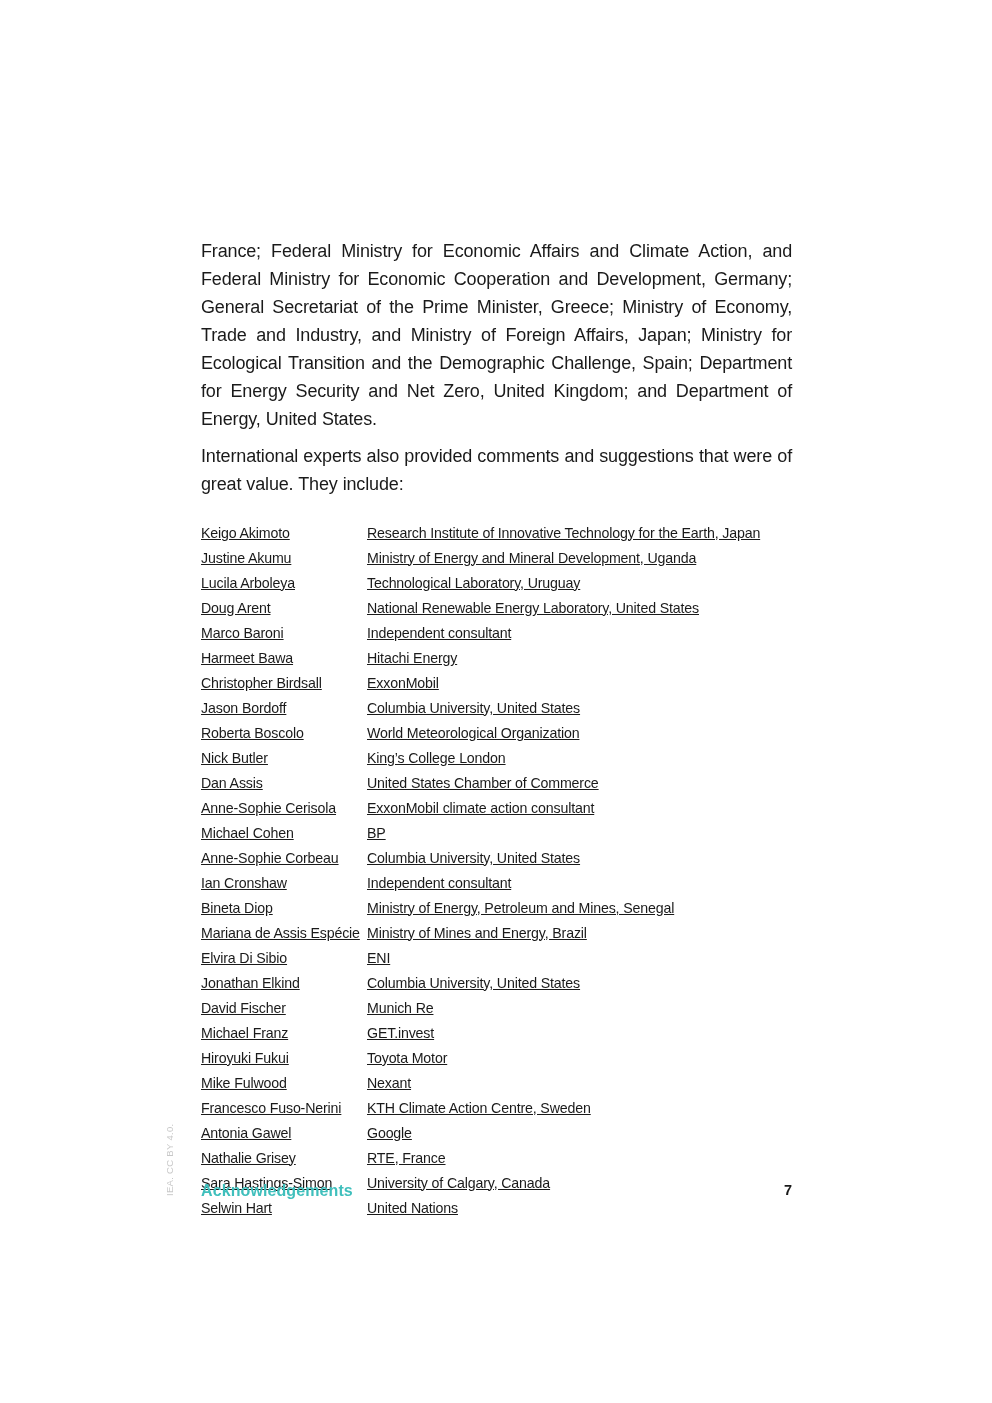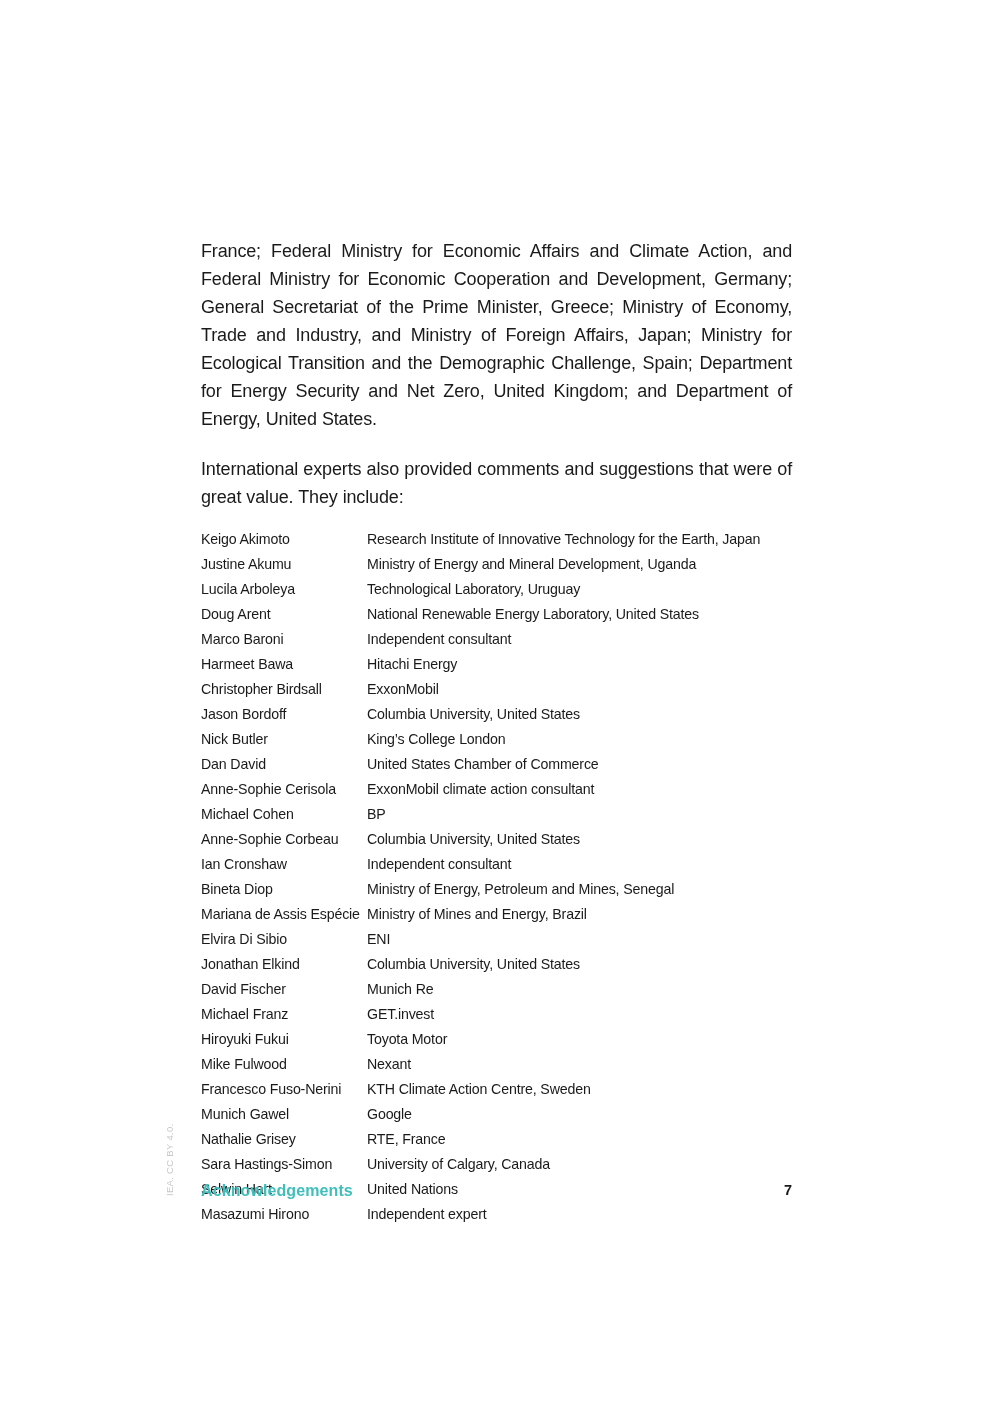--- a/index.html
+++ b/index.html
@@ -23,24 +23,25 @@
     }
     .para {
       font-size: 18px;
       line-height: 28px;
       text-align: justify;
       margin: 0;
       letter-spacing: -0.15px;
       word-spacing: 0.2px;
     }
     .para-intro {
+      margin-top: 9px;
+    }
+    .experts-list {
       margin-top: 22px;
-    }
-    .experts-list {
-      margin-top: 15px;
+      text-decoration: underline;
     }
     .expert-row {
       display: flex;
       height: 25px;
       align-items: center;
       font-size: 14.2px;
       letter-spacing: -0.15px;
     }
     .expert-name {
       width: 166px;
@@ -116,25 +117,29 @@
       </div>
       <div class="expert-row">
         <span class="expert-name">Christopher Birdsall</span>
         <span class="expert-org">ExxonMobil</span>
       </div>
       <div class="expert-row">
         <span class="expert-name">Jason Bordoff</span>
         <span class="expert-org">Columbia University, United States</span>
       </div>
       <div class="expert-row">
+        <span class="expert-name">Roberta Boscolo</span>
+        <span class="expert-org">World Meteorological Organization</span>
+      </div>
+      <div class="expert-row">
         <span class="expert-name">Nick Butler</span>
         <span class="expert-org">King’s College London</span>
       </div>
       <div class="expert-row">
-        <span class="expert-name">Dan David</span>
+        <span class="expert-name">Dan Assis</span>
         <span class="expert-org">United States Chamber of Commerce</span>
       </div>
       <div class="expert-row">
         <span class="expert-name">Anne-Sophie Cerisola</span>
         <span class="expert-org">ExxonMobil climate action consultant</span>
       </div>
       <div class="expert-row">
         <span class="expert-name">Michael Cohen</span>
         <span class="expert-org">BP</span>
       </div>
@@ -176,37 +181,33 @@
       </div>
       <div class="expert-row">
         <span class="expert-name">Mike Fulwood</span>
         <span class="expert-org">Nexant</span>
       </div>
       <div class="expert-row">
         <span class="expert-name">Francesco Fuso-Nerini</span>
         <span class="expert-org">KTH Climate Action Centre, Sweden</span>
       </div>
       <div class="expert-row">
-        <span class="expert-name">Munich Gawel</span>
+        <span class="expert-name">Antonia Gawel</span>
         <span class="expert-org">Google</span>
       </div>
       <div class="expert-row">
         <span class="expert-name">Nathalie Grisey</span>
         <span class="expert-org">RTE, France</span>
       </div>
       <div class="expert-row">
         <span class="expert-name">Sara Hastings-Simon</span>
         <span class="expert-org">University of Calgary, Canada</span>
       </div>
       <div class="expert-row">
         <span class="expert-name">Selwin Hart</span>
         <span class="expert-org">United Nations</span>
-      </div>
-      <div class="expert-row">
-        <span class="expert-name">Masazumi Hirono</span>
-        <span class="expert-org">Independent expert</span>
       </div>
     </div>
 </div>
 
 <div class="license-mark">IEA. CC BY 4.0.</div>
 <div class="footer-title">Acknowledgements</div>
 <div class="page-number">7</div>
 
 </body></html>

